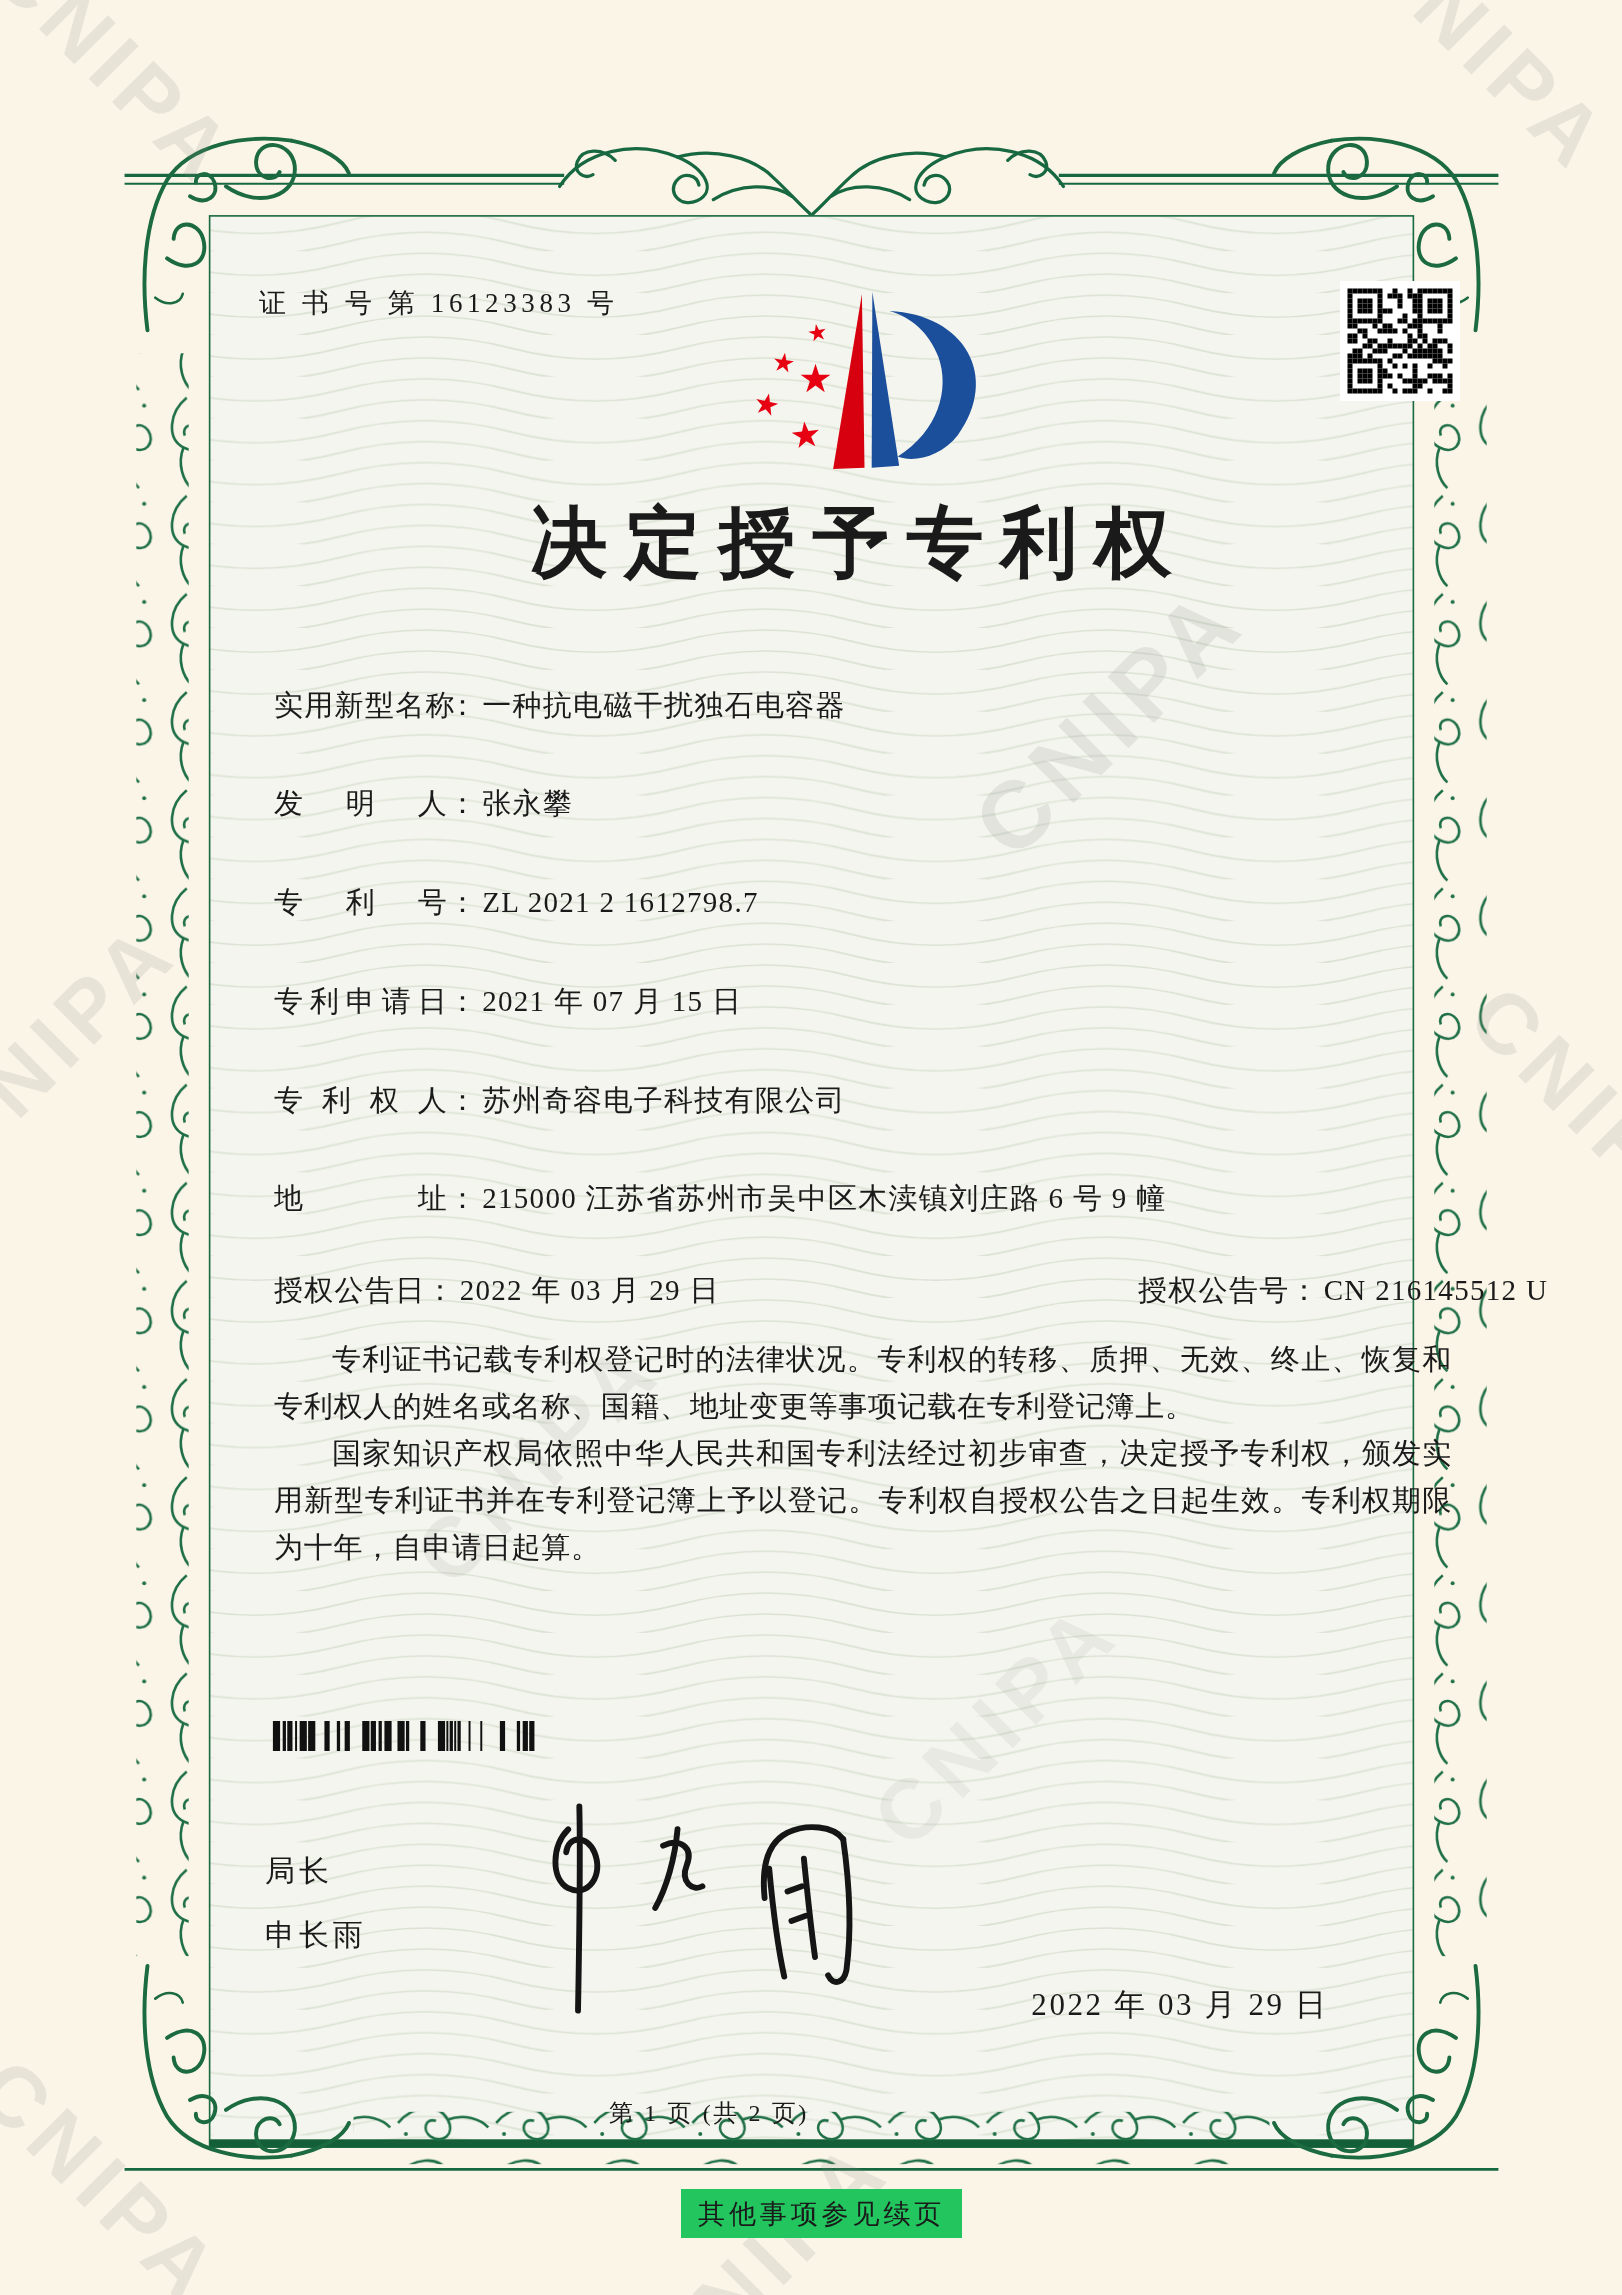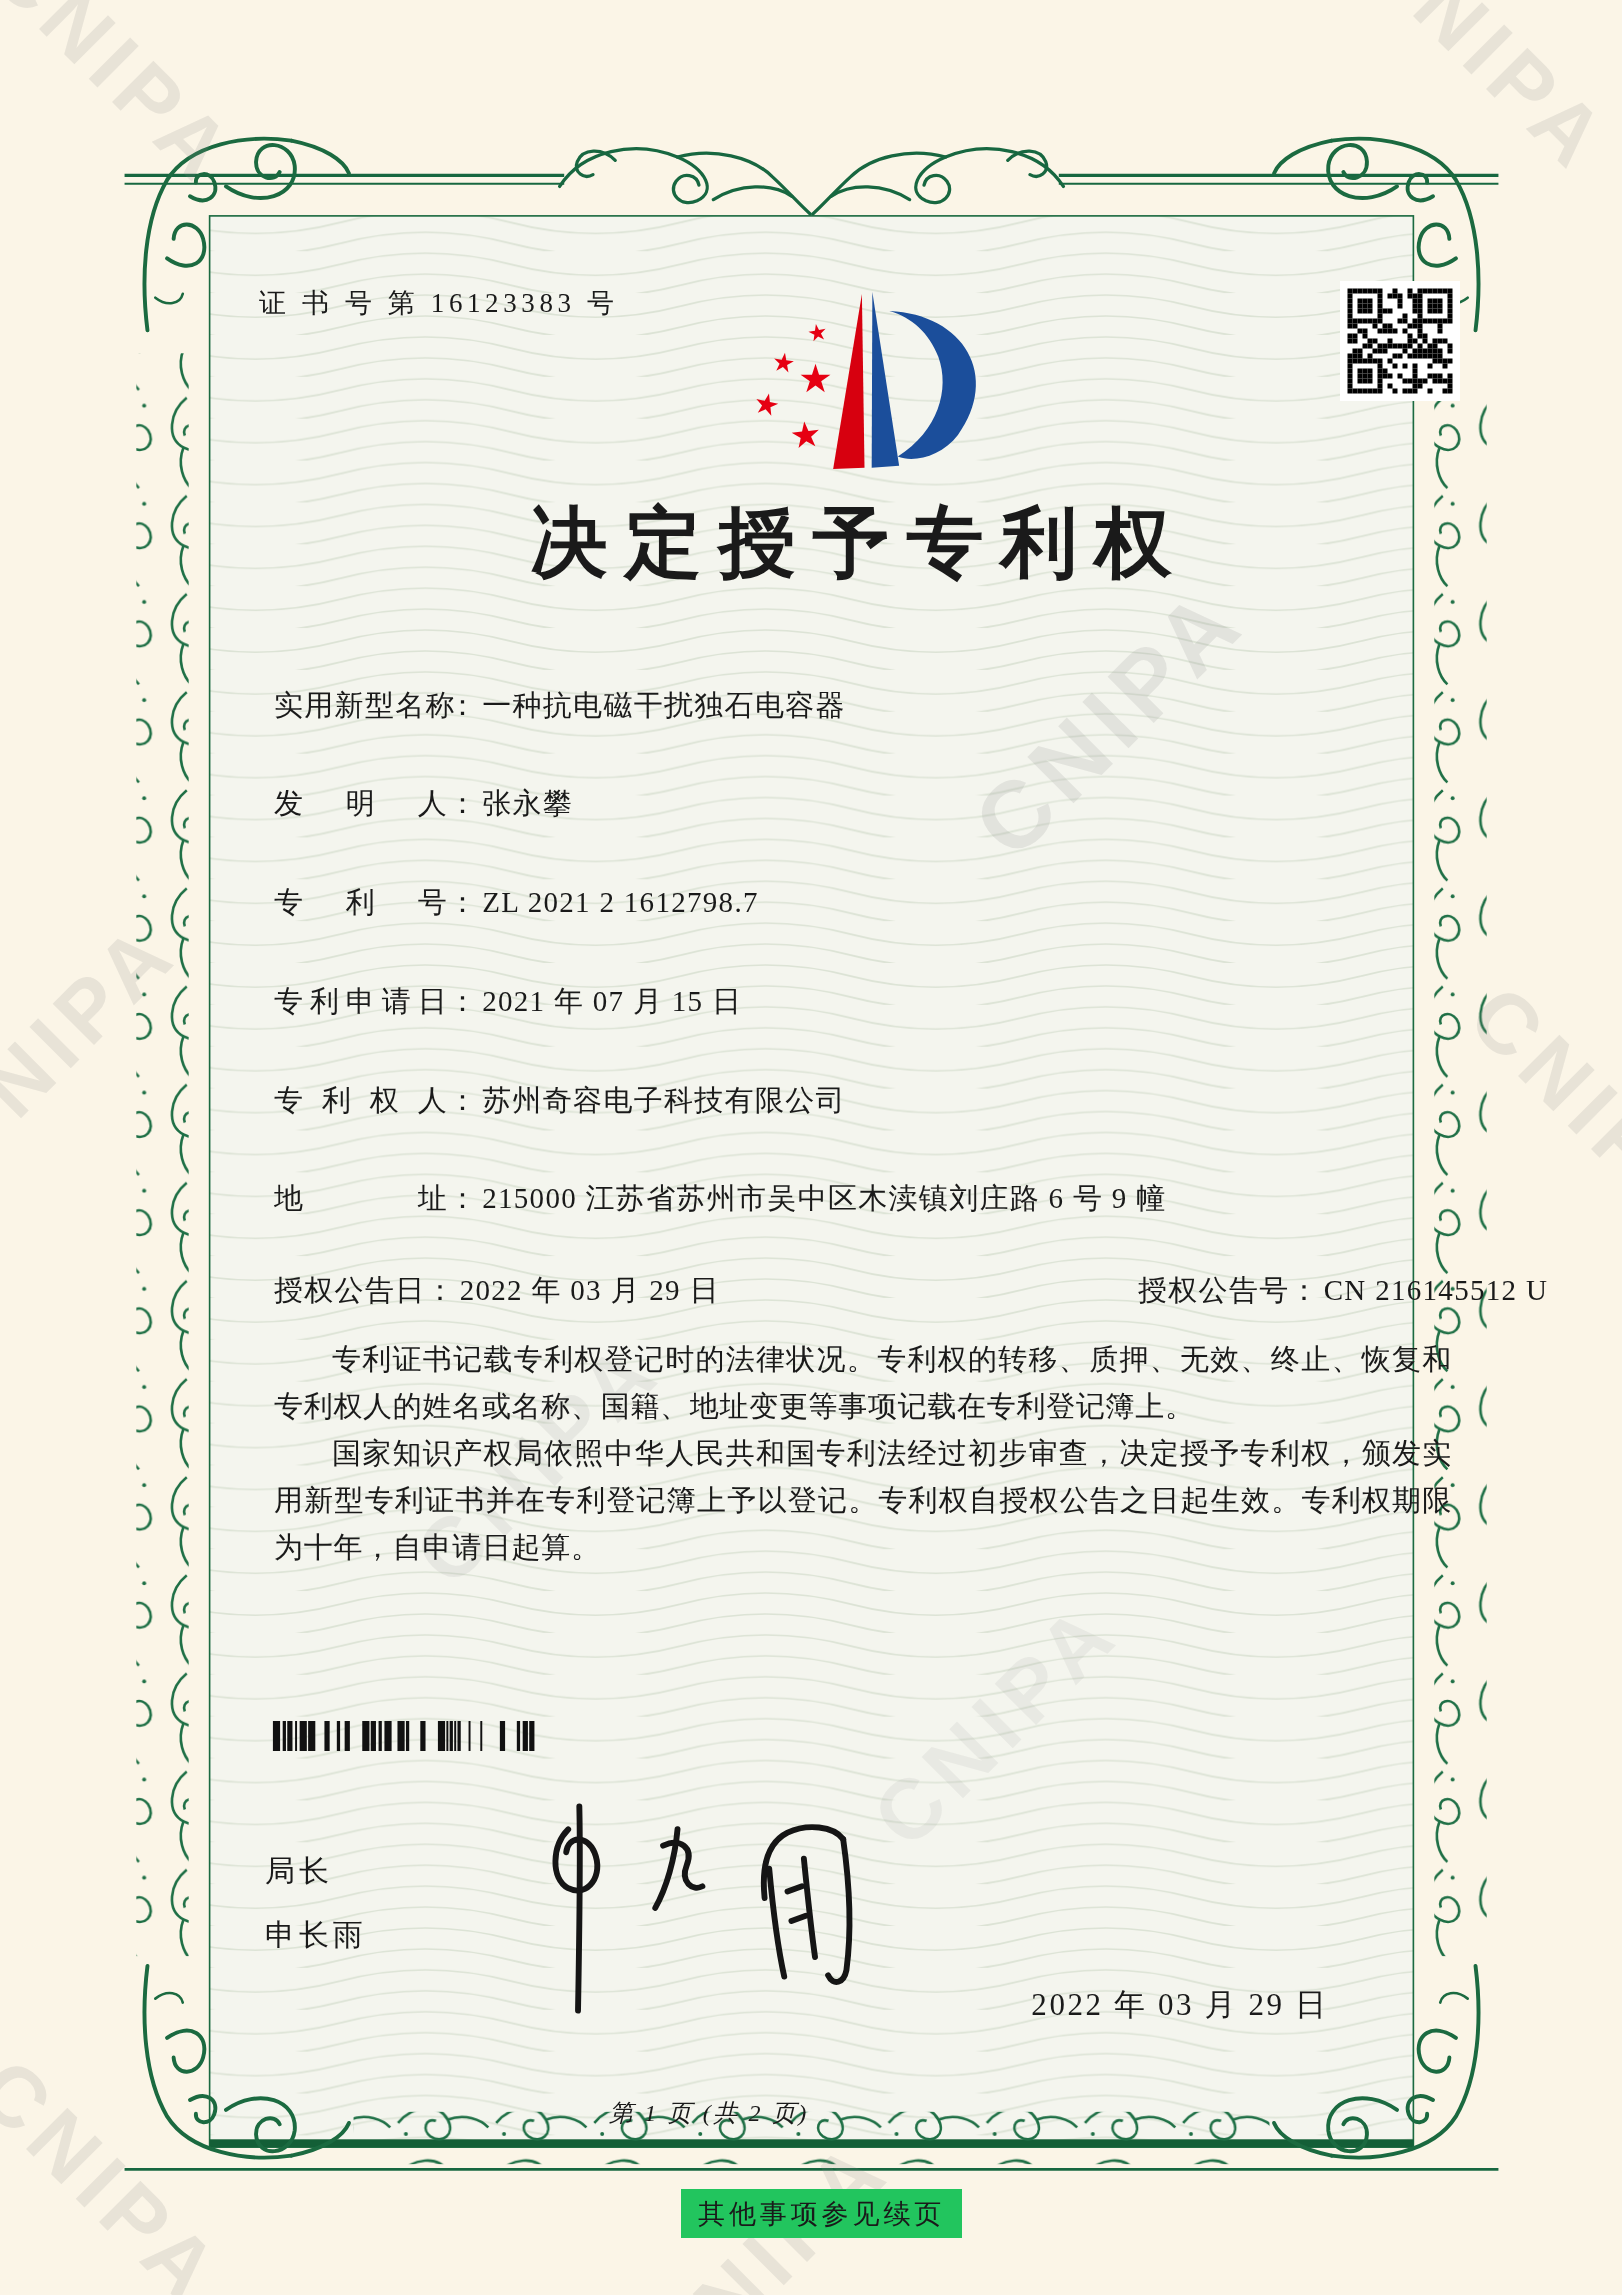--- a/index.html
+++ b/index.html
@@ -19,21 +19,21 @@
   .row{position:absolute;left:226px;font-size:29px;letter-spacing:1.3px;white-space:nowrap;}
   .flabel{display:inline-block;width:6em;text-align:justify;text-align-last:justify;vertical-align:top;}
   .flabel5{display:inline-block;vertical-align:top;}
   .fvalue{padding-left:3.9px;}
   .grant2{position:absolute;left:864px;top:0;}
   .paras{position:absolute;left:226px;top:1336px;width:1178px;font-size:29px;line-height:47px;
          text-align:justify;letter-spacing:0.7px;}
   .paras p{margin:0;text-indent:2em;}
   .officer{position:absolute;left:217px;font-size:30px;letter-spacing:3.9px;}
   .issuedate{position:absolute;left:949px;top:1984px;width:366px;text-align:center;font-size:31px;letter-spacing:2.6px;}
-  .pageinfo{position:absolute;left:0;top:2097px;width:1322px;text-align:center;font-size:24px;letter-spacing:2.6px;font-style:italic;}
+  .pageinfo{position:absolute;left:0;top:2097px;width:1322px;text-align:center;font-size:24px;letter-spacing:2.6px;}
   .contnote{position:absolute;left:633px;top:2189px;background:#22c55e;padding:6.5px 17px;
             font-size:27px;letter-spacing:3.9px;}
 </style>
 </head>
 <body>
 
 <div id="page">
 
   <svg class="abs" width="1623" height="2295" viewBox="0 0 2480 3508" style="left:0;top:0;z-index:0;">
     <defs>

